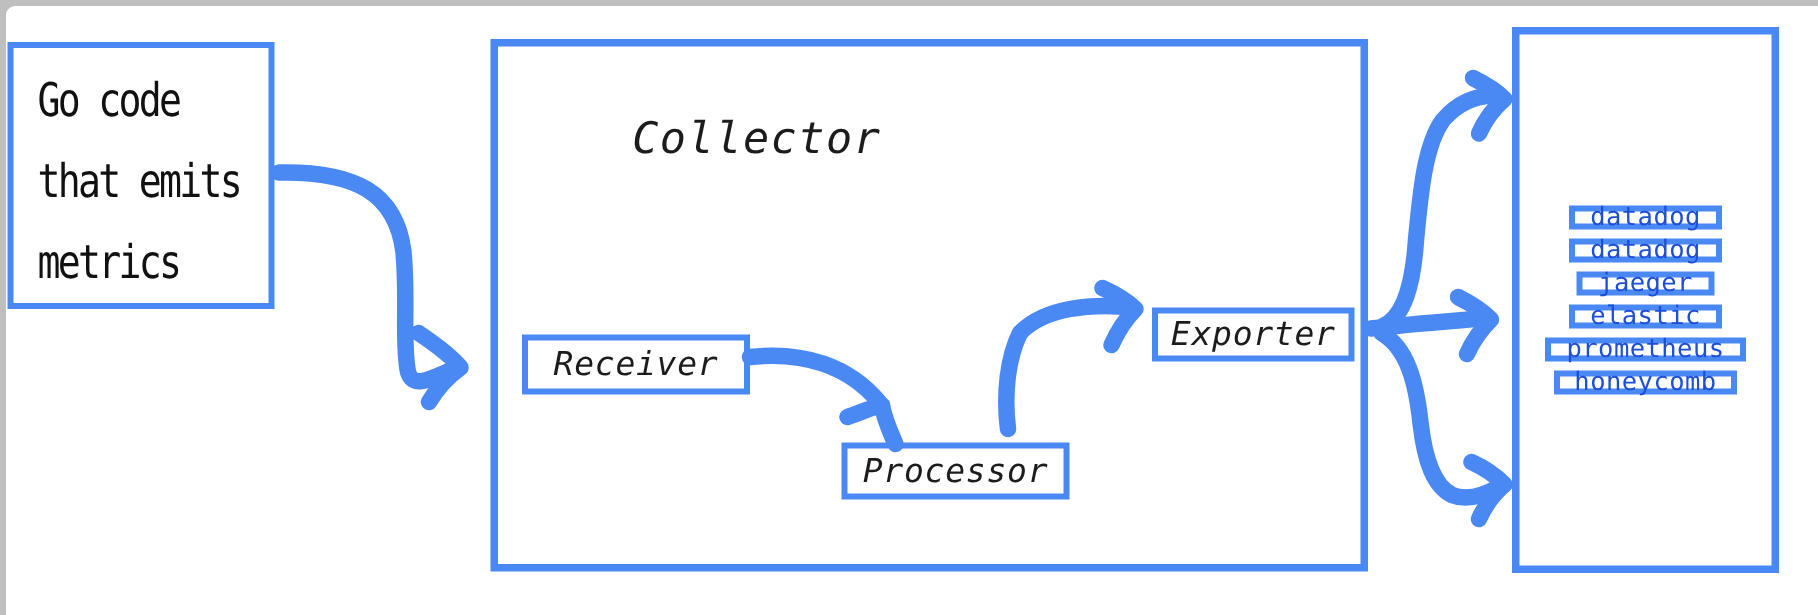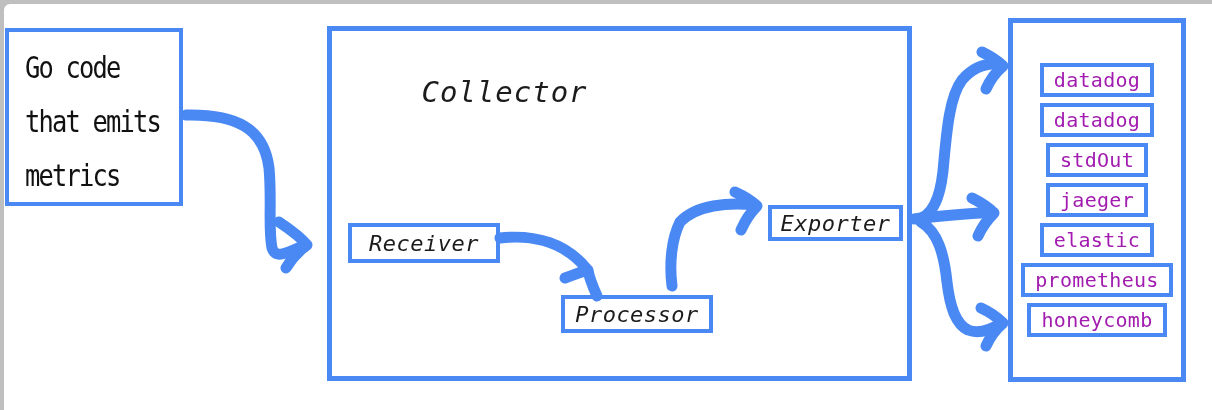--- a/index.html
+++ b/index.html
@@ -117,29 +117,29 @@
     border-width: 5px;
     flex-direction: column;
     align-items: center;
     justify-content: center;
     padding: 4px 0;
   }
   .dest-item {
     box-sizing: border-box;
     border: 4px solid #4a89f3;
     background: #ffffff;
-    height: 34px;
+    height: 16px;
     margin: 3px 0;
     padding: 0 10px;
     display: flex;
     align-items: center;
     justify-content: center;
-    font-size: 20px;
+    font-size: 17px;
     letter-spacing: 0.3px;
-    color: #a21caf;
+    color: #1d4ed8;
     white-space: nowrap;
   }
 
   
   #arrows {
     position: absolute;
     left: 0; top: 0;
     width: 1212px; height: 410px;
     pointer-events: none;
   }
@@ -162,21 +162,20 @@
   <div class="box" id="collector-box">
     <div id="collector-title">Collector</div>
     <div class="inner-box" id="receiver-box">Receiver</div>
     <div class="inner-box" id="processor-box">Processor</div>
     <div class="inner-box" id="exporter-box">Exporter</div>
   </div>
 
   <div class="box" id="destinations-box">
       <div class="dest-item">datadog</div>
       <div class="dest-item">datadog</div>
-      <div class="dest-item">stdOut</div>
       <div class="dest-item">jaeger</div>
       <div class="dest-item">elastic</div>
       <div class="dest-item">prometheus</div>
       <div class="dest-item">honeycomb</div>
     </div>
 
   <svg id="arrows" viewBox="0 0 1212 410" xmlns="http://www.w3.org/2000/svg">
     <g fill="none" stroke="#4a89f3" stroke-width="11" stroke-linecap="round" stroke-linejoin="round">
 
       <g>

